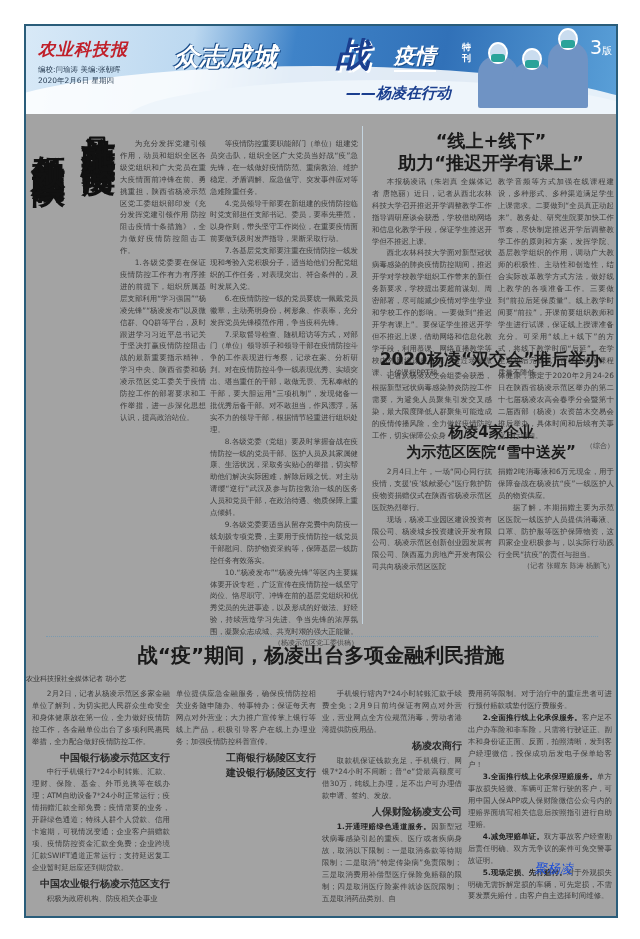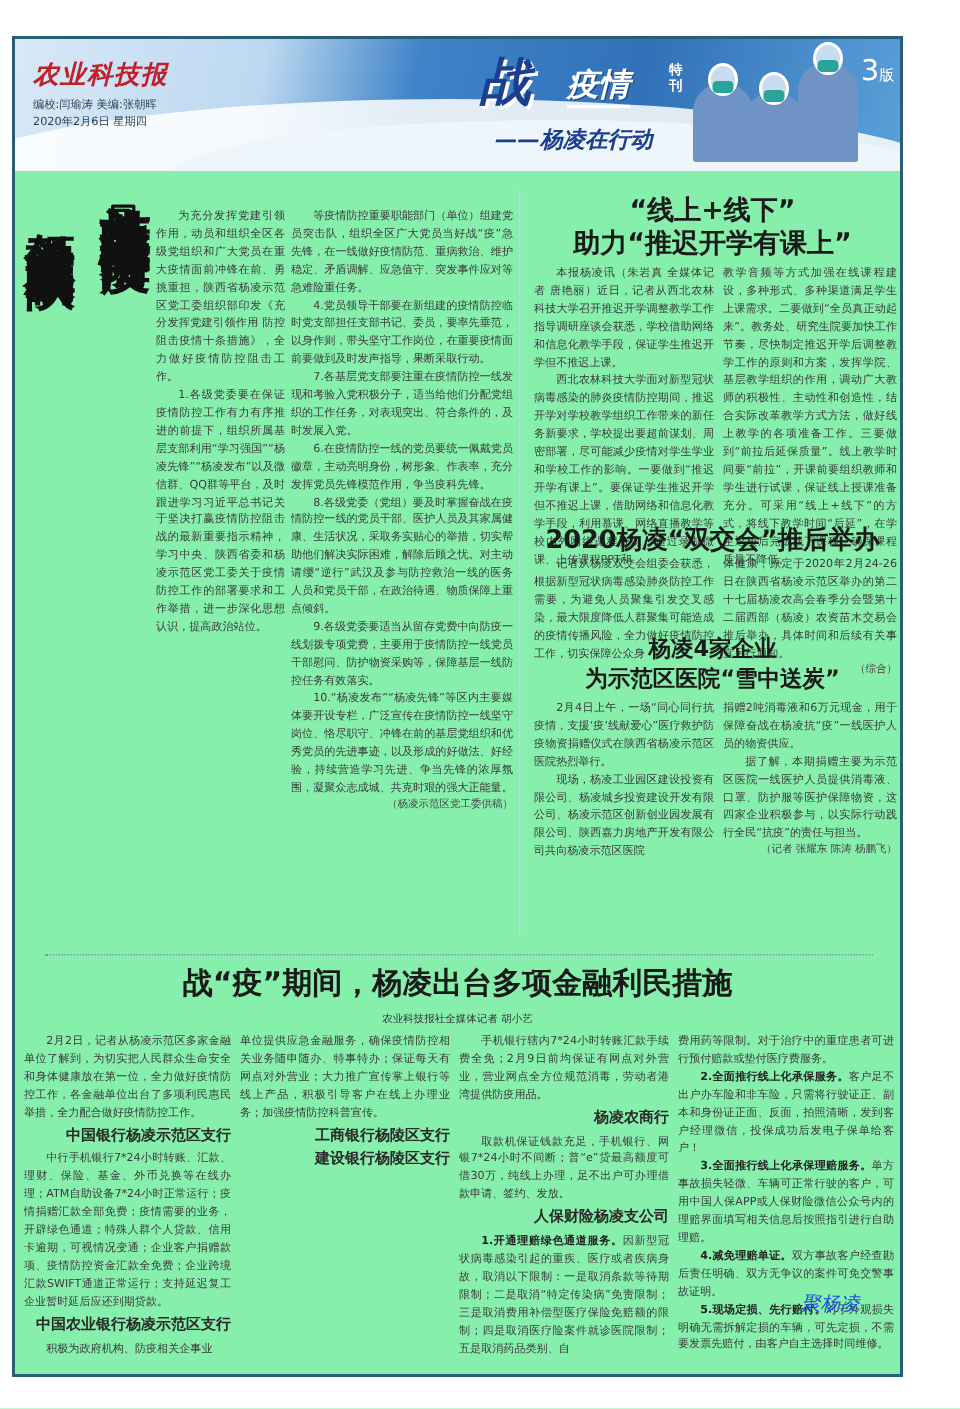--- a/index.html
+++ b/index.html
@@ -1,17 +1,17 @@
 <!DOCTYPE html>
 <html><head>
 <meta charset="utf-8">
 <style>
   * { box-sizing: border-box; margin: 0; padding: 0; }
   body { width: 640px; height: 939px; background: #ffffff; font-family: "DejaVu Sans", sans-serif; color: #222; position: relative; overflow: hidden; }
-  .page { position: absolute; left: 8px; top: 24px; width: 594px; height: 894px; border: 2px solid #2a5d7a; background: #86efac; overflow: hidden; }
+  .page { position: absolute; left: 24px; top: 24px; width: 594px; height: 894px; border: 2px solid #2a5d7a; background: #a3a3a3; overflow: hidden; }
   .masthead { position: absolute; left: 0; top: 0; width: 590px; height: 88px; background: linear-gradient(100deg, #d8e9f7 0%, #bcd8f0 28%, #3f83c8 45%, #3171b8 70%, #5aa0d8 100%); overflow: hidden; }
   .masthead .swoosh { position: absolute; left: -60px; top: 40px; width: 700px; height: 120px; border-radius: 50%; background: #ffffff; opacity: 0.85; }
   .masthead .swoosh2 { position: absolute; left: 100px; top: 54px; width: 520px; height: 80px; border-radius: 50%; background: #eef5fb; }
   .logo { position: absolute; left: 12px; top: 12px; font-family: "DejaVu Serif", serif; font-style: italic; font-weight: bold; color: #c0202a; font-size: 17px; letter-spacing: 1px; }
   .meta { position: absolute; left: 12px; top: 38px; font-size: 7.5px; color: #2b3f55; line-height: 11px; }
   .slogan1 { position: absolute; left: 148px; top: 14px; font-size: 25px; font-style: italic; font-weight: bold; color: #ffffff; text-shadow: 1px 1px 0 #1a4d8a, -1px -1px 0 #1a4d8a; letter-spacing: 1px; }
   .slogan-zhan { position: absolute; left: 310px; top: 6px; font-size: 34px; font-style: italic; font-weight: bold; color: #1b3f8f; text-shadow: 2px 2px 0 #ffffff; }
   .slogan-yiqing { position: absolute; left: 368px; top: 16px; font-size: 21px; font-style: italic; font-weight: bold; color: #ffffff; text-shadow: 1px 1px 0 #1a4d8a; border-bottom: 2px solid #ffffff; }
   .special { position: absolute; left: 436px; top: 16px; font-size: 9px; color: #ffffff; width: 10px; line-height: 11px; font-weight: bold; }
   .subslogan { position: absolute; left: 320px; top: 58px; font-size: 15px; font-style: italic; font-weight: bold; color: #1b3f8f; }
@@ -25,39 +25,40 @@
   .vtitle { position: absolute; font-weight: bold; font-family: "DejaVu Sans", sans-serif; color: #111; writing-mode: vertical-rl; text-orientation: upright; letter-spacing: -2px; }
   .vt1 { left: 50px; top: 108px; font-size: 34px; }
   .vt2 { left: 0px; top: 120px; font-size: 34px; }
   .col { position: absolute; font-size: 7.4px; line-height: 11.9px; color: #3a3a3a; text-align: justify; }
   .col p { text-indent: 2em; }
   .credit { text-align: right; font-size: 7px; color: #444; }
   .hr-dotted { position: absolute; left: 20px; width: 552px; border-top: 1px dotted #7b9aaf; }
   .vr { position: absolute; border-left: 1px solid #c4d4df; }
 
   .headline { position: absolute; font-weight: bold; color: #1a1a1a; text-align: center; }
-  .byline { position: absolute; font-size: 7px; color: #333; text-align: center; }
+  .byline { position: absolute; font-size: 7px; color: #333; text-align: left; }
   .subhead { font-weight: bold; color: #2a2a2a; text-align: right; font-size: 10px; margin: 4px 0 3px 0; text-indent: 0 !important; }
   .bold { font-weight: bold; color: #222; }
 
   .watermark { position: absolute; left: 534px; top: 860px; font-size: 13px; color: #1d4ed8; font-style: italic; }
 </style>
 </head>
 <body>
 
 <div class="page">
 
   <div class="masthead">
     <div class="swoosh"></div>
     <div class="swoosh2"></div>
     <div class="logo">农业科技报</div>
     <div class="meta">
       <div>编校:闫瑜涛   美编:张朝晖</div>
       <div>2020年2月6日  星期四</div>
     </div>
+    <div class="slogan1">众志成城</div>
     <div class="slogan-zhan">战</div>
     <div class="slogan-yiqing">疫情</div>
     <div class="special">特刊</div>
     <div class="subslogan">——杨凌在行动</div>
     <div class="doctors">
       <div class="doc" style="left:0;height:52px;">
           <div class="head"></div>
           <div class="mask"></div>
         </div>
       <div class="doc" style="left:34px;height:46px;">
@@ -79,20 +80,21 @@
 
   <div class="col" style="left:94px;top:112px;width:86px;">
     <p>为充分发挥党建引领作用，动员和组织全区各级党组织和广大党员在重大疫情面前冲锋在前、勇挑重担，陕西省杨凌示范区党工委组织部印发《充分发挥党建引领作用 防控阻击疫情十条措施》，全力做好疫情防控阻击工作。</p>
     <p>1.各级党委要在保证疫情防控工作有力有序推进的前提下，组织所属基层支部利用“学习强国”“杨凌先锋”“杨凌发布”以及微信群、QQ群等平台，及时跟进学习习近平总书记关于坚决打赢疫情防控阻击战的最新重要指示精神，学习中央、陕西省委和杨凌示范区党工委关于疫情防控工作的部署要求和工作举措，进一步深化思想认识，提高政治站位。</p>
   </div>
   <div class="col" style="left:184px;top:112px;width:148px;">
     <p>等疫情防控重要职能部门（单位）组建党员突击队，组织全区广大党员当好战“疫”急先锋，在一线做好疫情防范、重病救治、维护稳定、矛盾调解、应急值守、突发事件应对等急难险重任务。</p>
     <p>4.党员领导干部要在新组建的疫情防控临时党支部担任支部书记、委员，要率先垂范，以身作则，带头坚守工作岗位，在重要疫情面前要做到及时发声指导，果断采取行动。</p>
     <p>7.各基层党支部要注重在疫情防控一线发现和考验入党积极分子，适当给他们分配党组织的工作任务，对表现突出、符合条件的，及时发展入党。</p>
     <p>6.在疫情防控一线的党员要统一佩戴党员徽章，主动亮明身份，树形象、作表率，充分发挥党员先锋模范作用，争当疫科先锋。</p>
+    <p>7.采取督导检查、随机暗访等方式，对部门（单位）领导班子和领导干部在疫情防控斗争的工作表现进行考察，记录在案、分析研判。对在疫情防控斗争一线表现优秀、实绩突出、堪当重任的干部，敢做无畏、无私奉献的干部，要大胆运用“三项机制”，发现储备一批优秀后备干部。对不敢担当，作风漂浮，落实不力的领导干部，根据情节轻重进行组织处理。</p>
     <p>8.各级党委（党组）要及时掌握奋战在疫情防控一线的党员干部、医护人员及其家属健康、生活状况，采取务实贴心的举措，切实帮助他们解决实际困难，解除后顾之忧。对主动请缨“逆行”武汉及参与防控救治一线的医务人员和党员干部，在政治待遇、物质保障上重点倾斜。</p>
     <p>9.各级党委要适当从留存党费中向防疫一线划拨专项党费，主要用于疫情防控一线党员干部慰问、防护物资采购等，保障基层一线防控任务有效落实。</p>
     <p>10.“杨凌发布”“杨凌先锋”等区内主要媒体要开设专栏，广泛宣传在疫情防控一线坚守岗位、恪尽职守、冲锋在前的基层党组织和优秀党员的先进事迹，以及形成的好做法、好经验，持续营造学习先进、争当先锋的浓厚氛围，凝聚众志成城、共克时艰的强大正能量。</p>
     <div class="credit">（杨凌示范区党工委供稿）</div>
   </div>
 
   <div class="vr" style="left:336px;top:100px;height:498px;"></div>
 
   <div class="headline" style="left:340px;top:104px;width:250px;font-size:18px;line-height:22px;">
     <div>“线上+线下”</div>

